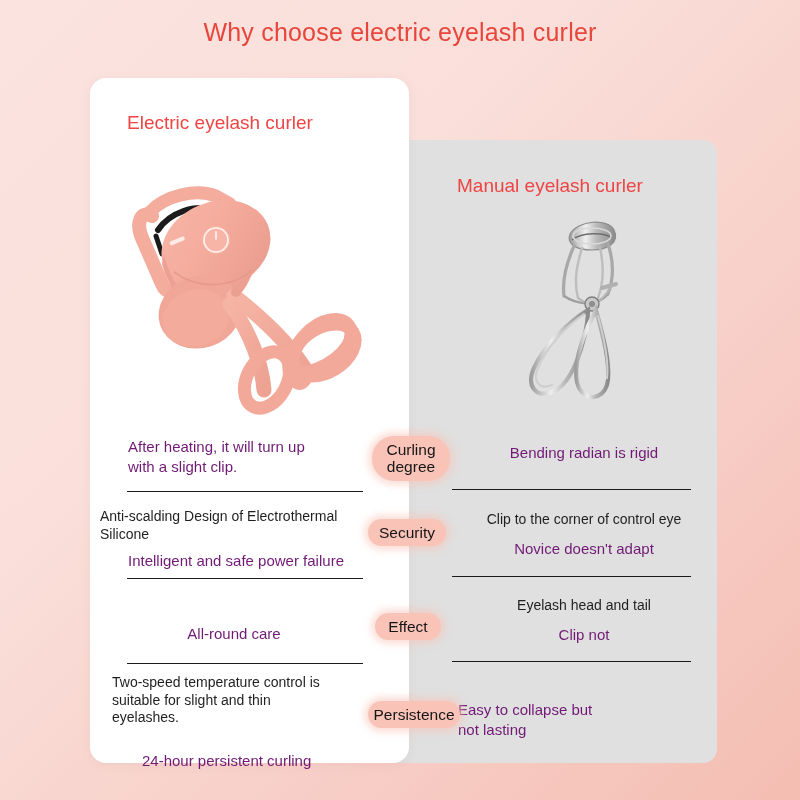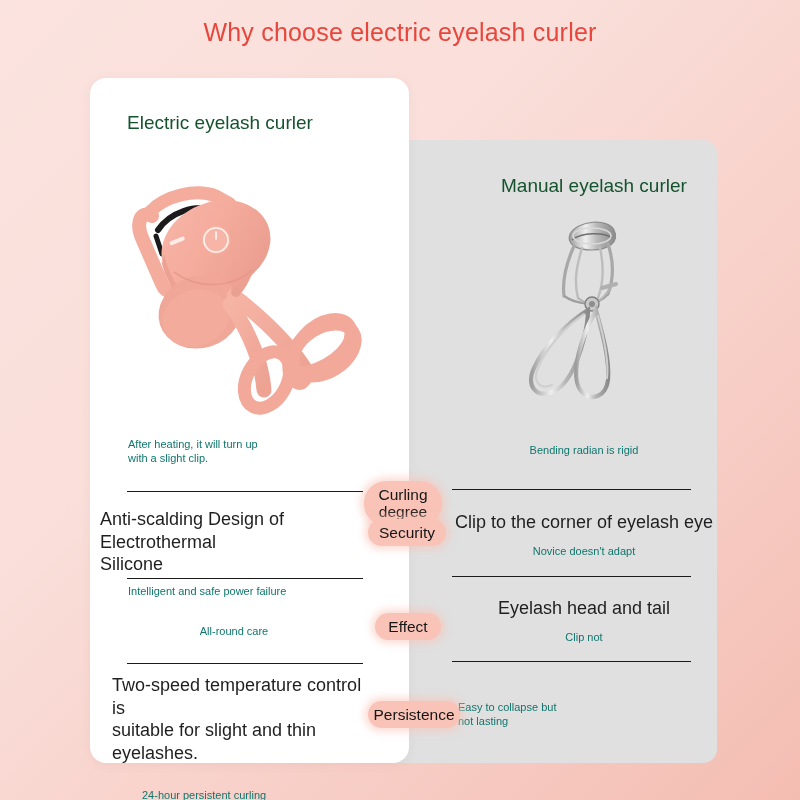--- a/index.html
+++ b/index.html
@@ -44,25 +44,25 @@
     width: 319px;
     height: 685px;
     background: #ffffff;
     border-radius: 16px;
     box-shadow: 0 2px 10px rgba(170,120,110,0.10);
   }
 
   .panel-heading {
     position: absolute;
     font-size: 19px;
-    color: #14532d;
+    color: #ef4444;
     white-space: nowrap;
   }
   .heading-electric { left: 127px; top: 112px; }
-  .heading-manual   { left: 457px; top: 175px; margin-left: 44px; }
+  .heading-manual   { left: 457px; top: 175px; }
 
   
   .product-electric {
     position: absolute;
     left: 112px;
     top: 168px;
     width: 285px;
     height: 255px;
   }
   .product-manual {
@@ -82,22 +82,22 @@
     width: 268px;
     text-align: left;
   }
   .cell-right {
     position: absolute;
     left: 448px;
     width: 272px;
     text-align: center;
   }
 
-  .txt-sm   { font-size: 18px; color: #1f1f1f; line-height: 1.25; }
-  .txt-lg   { font-size: 11px; color: #0f766e; line-height: 1.3; }
+  .txt-sm   { font-size: 14px; color: #1f1f1f; line-height: 1.25; }
+  .txt-lg   { font-size: 15px; color: #701a75; line-height: 1.3; }
   .indent   { padding-left: 28px; }
 
   .divider {
     position: absolute;
     height: 0;
     border-top: 1.6px solid #1b1b1b;
   }
   .divider.left  { left: 127px; width: 236px; }
   .divider.right { left: 452px; width: 239px; }
 
@@ -218,35 +218,35 @@
 </div>
 
 <div class="row">
   <div class="cell-left" style="top:437px;">
     <div class="txt-lg indent" style="white-space:pre-line;">After heating, it will turn up
 with a slight clip.</div>
   </div>
   <div class="cell-right" style="top:443px;">
     <div class="txt-lg" style="white-space:pre-line;">Bending radian is rigid</div>
   </div>
-  <div class="badge" style="left:364px; top:436px; width:78px;margin-top:45px;">Curling
+  <div class="badge" style="left:372px; top:436px; width:78px;">Curling
 degree</div>
   <div class="divider left" style="top:491px;"></div>
   <div class="divider right" style="top:489px;"></div>
 </div>
 
 <div class="row">
   <div class="cell-left" style="top:508px;">
     <div class="txt-sm" style="white-space:pre-line;">Anti-scalding Design of Electrothermal
 Silicone</div>
     <div class="txt-lg indent" style="margin-top:8px;">Intelligent and safe power
 failure</div>
   </div>
   <div class="cell-right" style="top:511px;">
-    <div class="txt-sm" style="white-space:pre-line;">Clip to the corner of eyelash eye</div>
+    <div class="txt-sm" style="white-space:pre-line;">Clip to the corner of control eye</div>
     <div class="txt-lg" style="margin-top:10px;">Novice doesn't adapt</div>
   </div>
   <div class="badge" style="left:368px; top:519px; width:78px;">Security</div>
   <div class="divider left" style="top:578px;"></div>
   <div class="divider right" style="top:576px;"></div>
 </div>
 
 <div class="row">
   <div class="cell-left" style="top:595px;">
     <div class="txt-lg" style="margin-top:29px; text-align:center;">All-round care</div>

